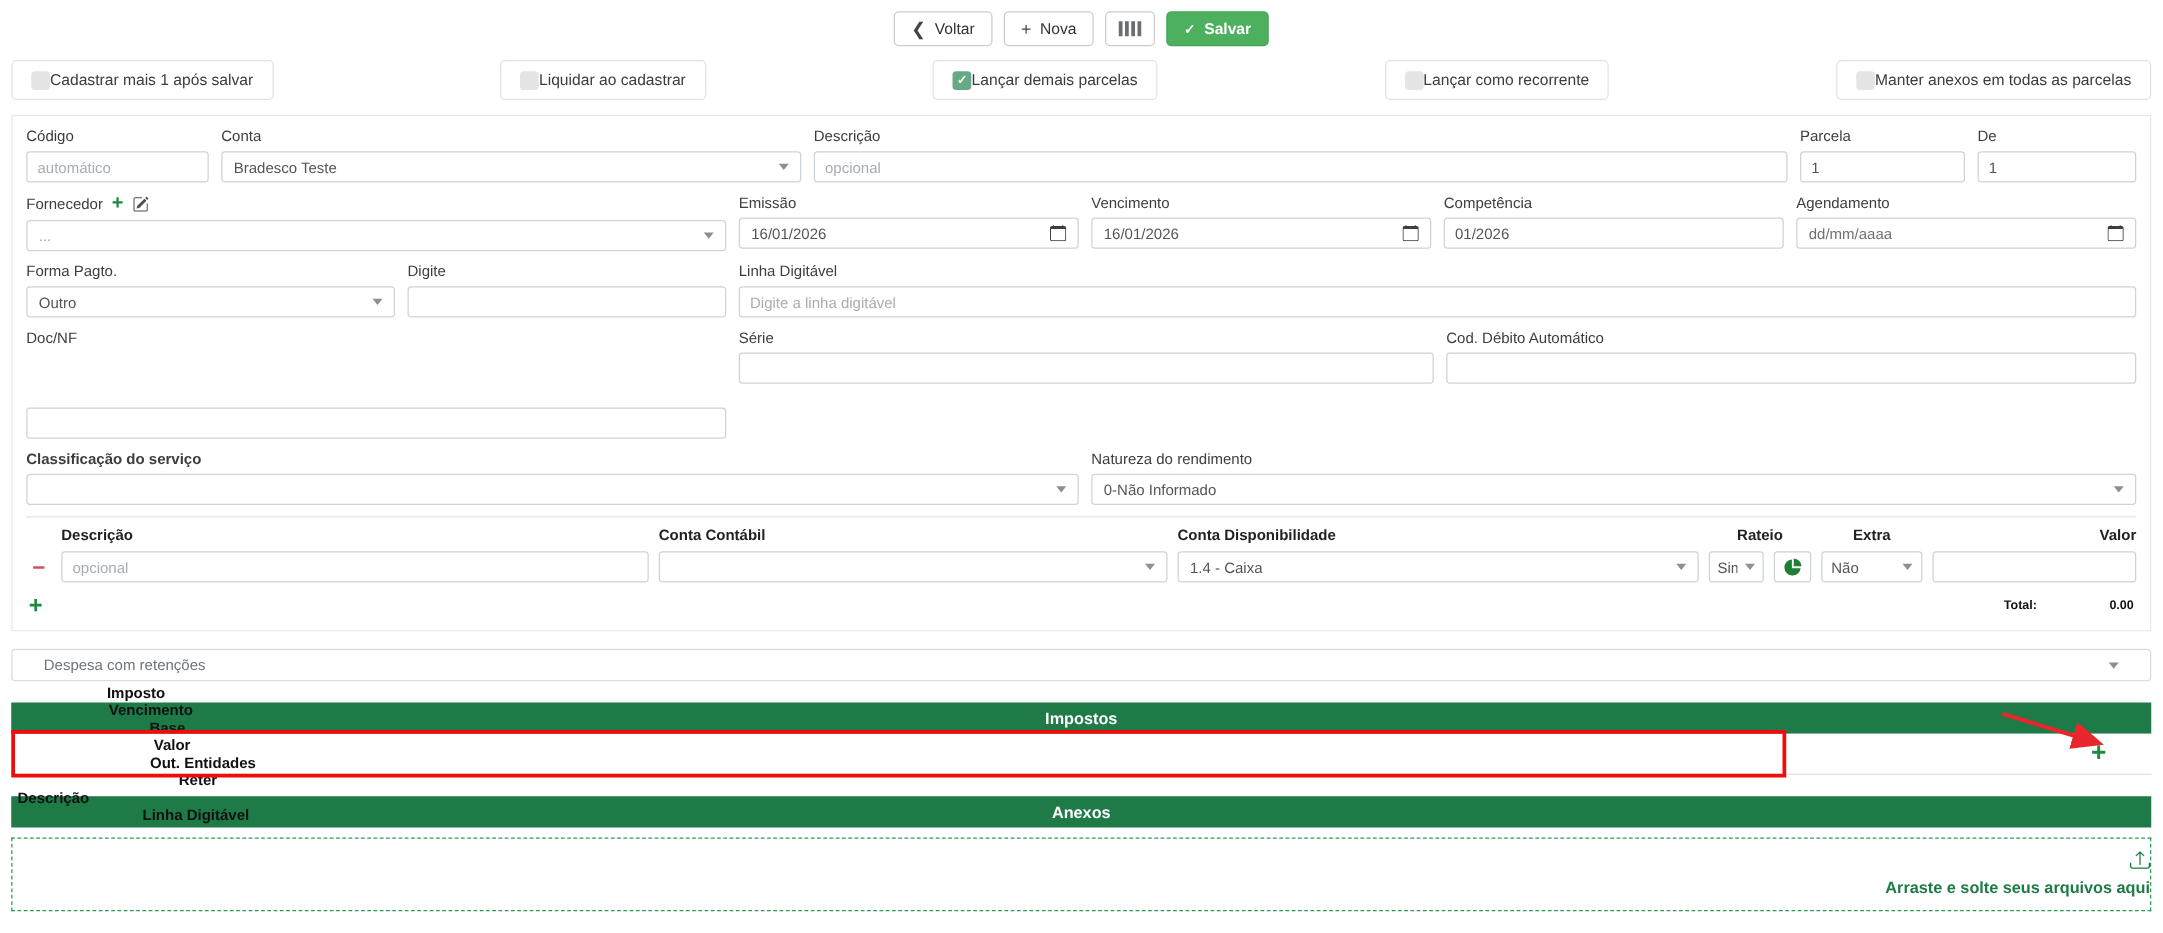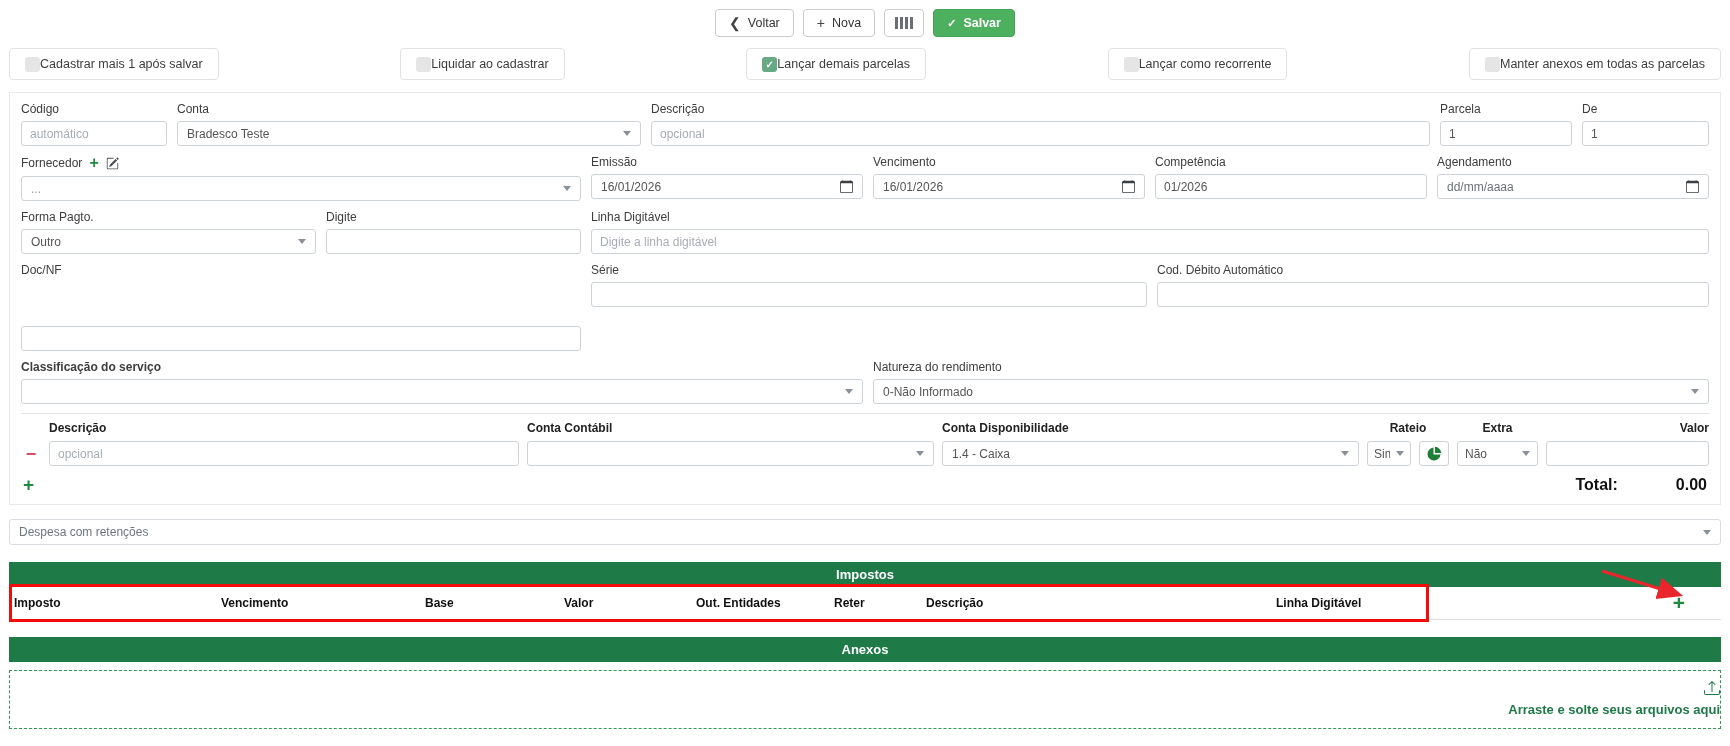--- a/index.html
+++ b/index.html
@@ -53,30 +53,30 @@
   .items { border-top: 1px solid #e3e3e3; margin-top: 3px; padding-top: 7px; }
   .items-grid { display: grid; grid-template-columns: 20px 470px 407px 417px 44px 30px 81px 1fr;
                 column-gap: 8px; align-items: center; }
   .items-grid.hdr { margin-bottom: 6px; font-weight: bold; color: #222; }
   .hdr .right { text-align: right; }
   .hdr .rateio-h { grid-column: 5 / 7; text-align: center; }
   .minus-icon { color: #d14f63; font-weight: bold; font-size: 18px; text-align: center; cursor: pointer; line-height: 1; }
   .pie-btn { height: 25px; border: 1px solid #ced3d8; border-radius: 3px; background: #fff; display: flex;
              align-items: center; justify-content: center; cursor: pointer; }
   .items-footer { display: flex; justify-content: space-between; align-items: center; margin: 9px 2px 4px; }
-  .total-wrap { display: flex; align-items: baseline; gap: 58px; font-size: 16px; font-weight: bold; color: #111; }
+  .total-wrap { display: flex; align-items: baseline; gap: 58px; font-size: 10px; font-weight: bold; color: #111; }
   
   .retencoes { margin: 14px 9px 0; height: 26px; border: 1px solid #d9dde1; border-radius: 3px; background: #fff;
-               display: flex; align-items: center; justify-content: space-between; padding: 0 9px; color: #6c757d; cursor: pointer; }
+               display: flex; align-items: center; justify-content: space-between; padding: 0 25px; color: #6c757d; cursor: pointer; }
   
   .section-bar { margin: 17px 9px 0; background: #1e7a46; color: #fff; text-align: center; font-weight: bold;
                  font-size: 13px; height: 25px; line-height: 25px; }
   .imp-row { margin: 0 9px; position: relative; height: 33px; border-bottom: 1px solid #e0e0e0;
              display: flex; align-items: center; background: #fff; }
-  .imp-cols { display: flex; align-items: center; padding-left: 5px; font-weight: bold; color: #111; font-size: 12px; }
+  .imp-cols { display: flex; align-items: center; padding-left: 5px; font-weight: bold; color: #111; font-size: 12px; flex-direction: column; }
   .imp-c0 { width: 207px; } .imp-c1 { width: 204px; } .imp-c2 { width: 139px; } .imp-c3 { width: 132px; }
   .imp-c4 { width: 138px; } .imp-c5 { width: 92px; } .imp-c6 { width: 350px; } .imp-c7 { width: 150px; }
   .imp-redbox { position: absolute; left: 0; top: -3px; width: 1420px; height: 38px;
                 border: 3px solid #f10c0c; pointer-events: none; z-index: 4; }
   .imp-plus { position: absolute; right: 36px; top: 50%; transform: translateY(-50%);
               color: #1c8a3f; font-weight: bold; font-size: 21px; cursor: pointer; z-index: 3; }
   .imp-arrow { position: absolute; right: 29px; top: -20px; z-index: 5; pointer-events: none; }
   
   .dropzone { margin: 8px 9px 0; border: 1px dashed #2e9a4f; padding: 9px 0 11px; text-align: right; cursor: pointer; }
   .dropzone .dz-text { color: #1e7a46; font-weight: bold; font-size: 13px; margin-top: 3px; }

